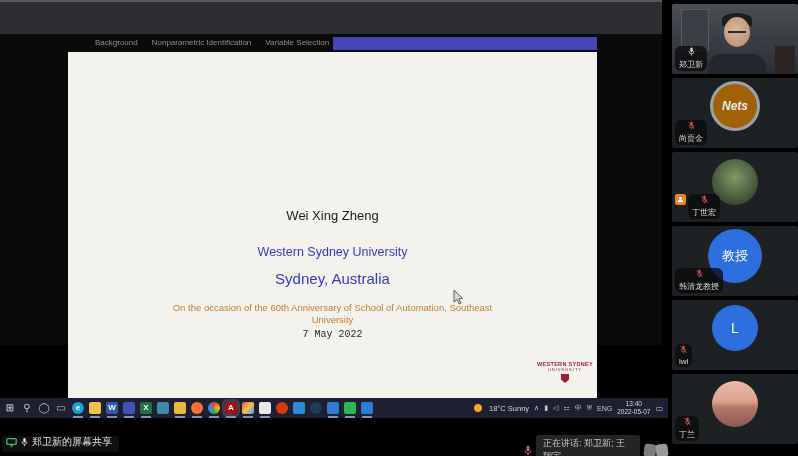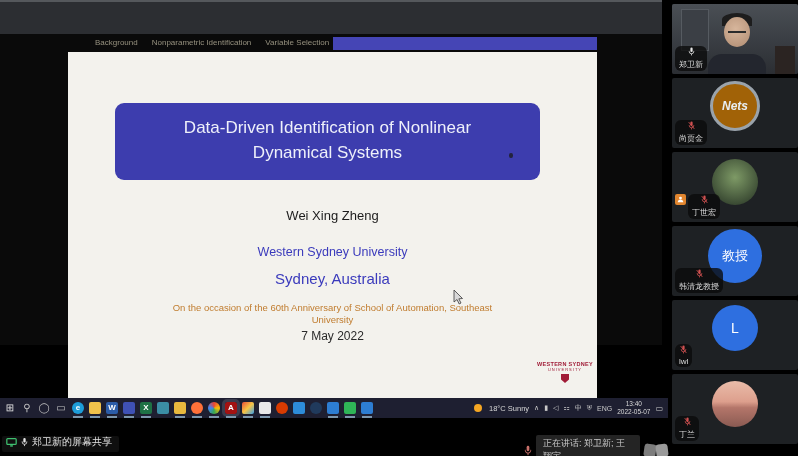--- a/index.html
+++ b/index.html
@@ -26,21 +26,21 @@
                background:#3d3dae; border-radius:9px; color:#eef0fa; text-align:center;
                font-size:17px; padding-top:13px; line-height:1.45; }
   .title-dot { position:absolute; left:394px; top:50px; width:4px; height:5px;
                background:#23233d; border-radius:45%; }
 
   .slide-line { position:absolute; left:0; right:0; text-align:center; }
   .author  { top:156px; font-size:13px; color:#1c1c1c; }
   .affil-1 { top:193px; font-size:12.5px; color:#3a3abc; }
   .affil-2 { top:218px; font-size:15px; color:#3a3abc; }
   .occasion { top:250px; font-size:9.5px; line-height:1.3; color:#c07c2e; }
-  .slide-date { top:277px; font-size:12px; color:#2a2a2a; }
+  .slide-date { top:277px; font-size:10px; color:#2a2a2a;font-family:Liberation Mono, monospace; }
 
   .wsu-logo { position:absolute; left:462px; top:309px; width:70px; text-align:center; color:#a01b36; }
   .wsu-l1 { font-size:5.5px; font-weight:bold; letter-spacing:.3px; }
   .wsu-l2 { font-size:4px; letter-spacing:1px; }
   .wsu-shield { width:8px; height:9px; margin:2px auto 0; background:#a01b36;
                 clip-path:polygon(0 0,100% 0,100% 60%,50% 100%,0 60%); }
 
   .cursor-arrow { position:absolute; left:385px; top:238px; }
 
   
@@ -116,25 +116,20 @@
   <div class="present">
     <div class="menu-row">
       <span>Background</span>
       <span>Nonparametric Identification</span>
       <span>Variable Selection</span>
       <span>C</span>
     </div>
     <div class="menu-bluebar"></div>
 
     <div class="slide">
-      <div class="title-box">
-        <div>Data-Driven Identification of Nonlinear</div>
-        <div>Dynamical Systems</div>
-        <div class="title-dot"></div>
-      </div>
 
       <div class="slide-line author">Wei Xing Zheng</div>
       <div class="slide-line affil-1">Western Sydney University</div>
       <div class="slide-line affil-2">Sydney, Australia</div>
       <div class="slide-line occasion">
         <div>On the occasion of the 60th Anniversary of School of Automation, Southeast</div>
         <div>University</div>
       </div>
       <div class="slide-line slide-date">7 May 2022</div>
 

